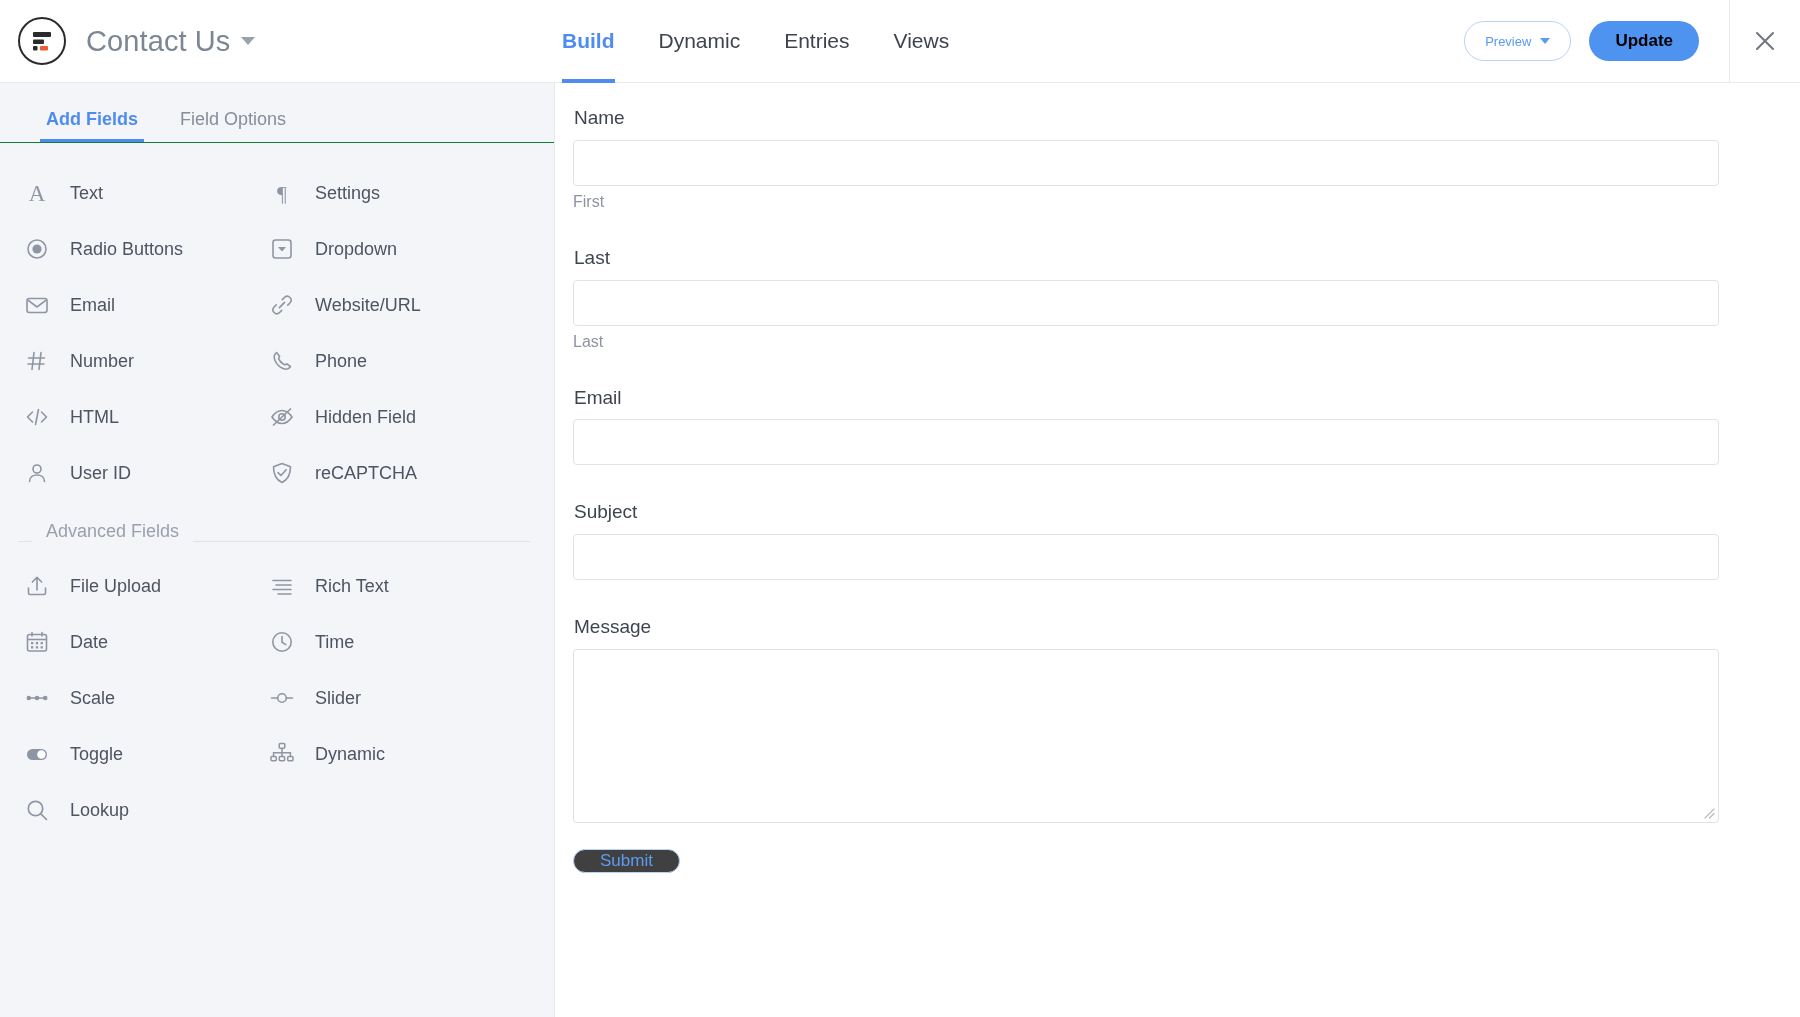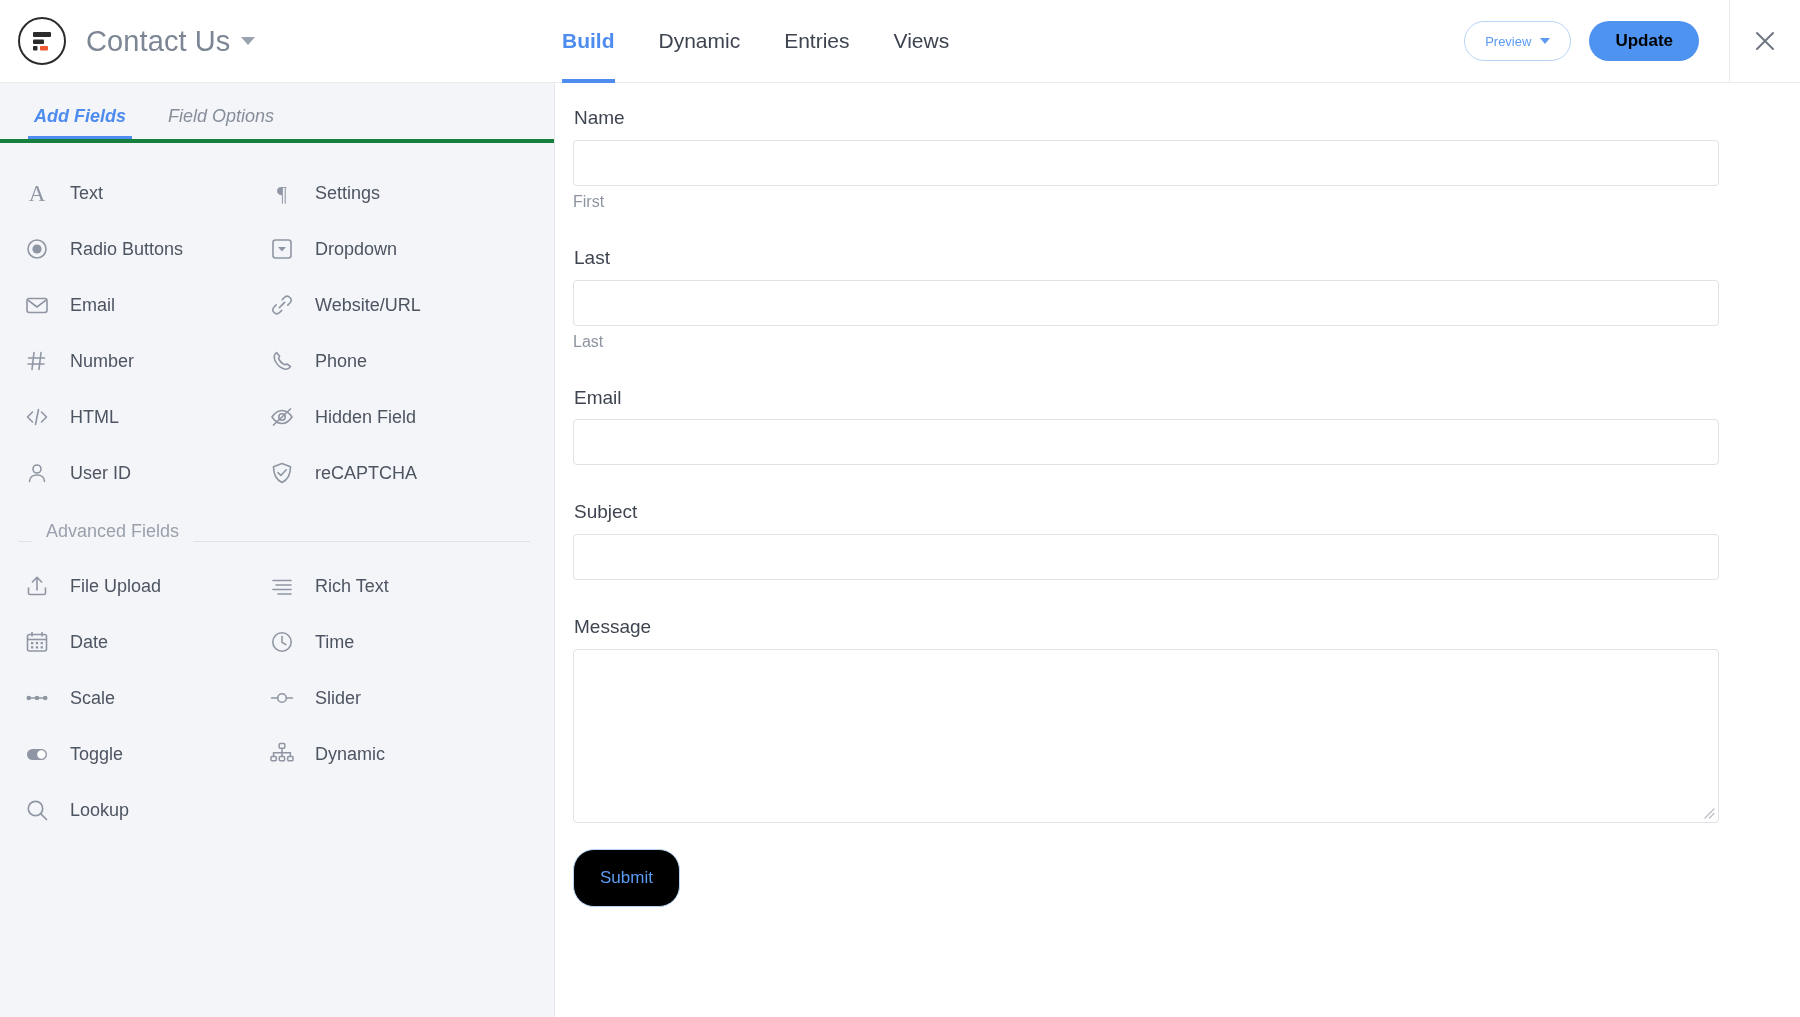--- a/index.html
+++ b/index.html
@@ -82,21 +82,21 @@
 
   
   .sidebar {
     position: absolute; top: 83px; left: 0; width: 555px; height: 934px;
     background: #f4f5f8;
     border-right: 1px solid #e6e8ec;
     overflow: hidden;
   }
   .side-tabs {
     display: flex; align-items: flex-end; height: 60px;
-    padding-left: 28px; border-bottom: 4px solid #15803d; font-style: italic;
+    padding-left: 40px; border-bottom: 1px solid #15803d;
   }
   .side-tab {
     font-size: 18px; color: #868e9b; padding: 0 6px 12px 6px;
     position: relative; cursor: pointer; white-space: nowrap;
   }
   .side-tab + .side-tab { margin-left: 30px; }
   .side-tab.active { color: #4e8cf0; font-weight: 700; }
   .side-tab.active::after {
     content: ""; position: absolute; left: 0; right: 0; bottom: 0;
     height: 3px; background: #4e8cf0;
@@ -152,23 +152,23 @@
   .ta-grip {
     position: absolute; right: 4px; bottom: 4px; width: 14px; height: 14px;
     pointer-events: none;
   }
   .ff-sub {
     font-size: 16px; color: #8d94a0; margin-top: 7px; display: block;
   }
   .ff-spacer-lg { height: 36px; }
   .ff-spacer-sm { height: 26px; }
   .btn-submit {
-    border: 1px solid #b9d3f6; border-radius: 21px; background: #000000;
+    border: 1px solid #b9d3f6; border-radius: 21px; background: #404040;
     color: #5b9bf2; font-size: 17px; font-family: inherit;
-    height: 58px; padding: 0 26px; cursor: pointer;
+    height: 24px; padding: 0 26px; cursor: pointer;
   }
   .pad-left { padding-left: 17px; }
 </style>
 </head>
 <body>
 
 <div class="topbar">
   <div class="brand">
     <div class="logo-circle">
       <svg width="26" height="26" viewBox="0 0 26 26">

